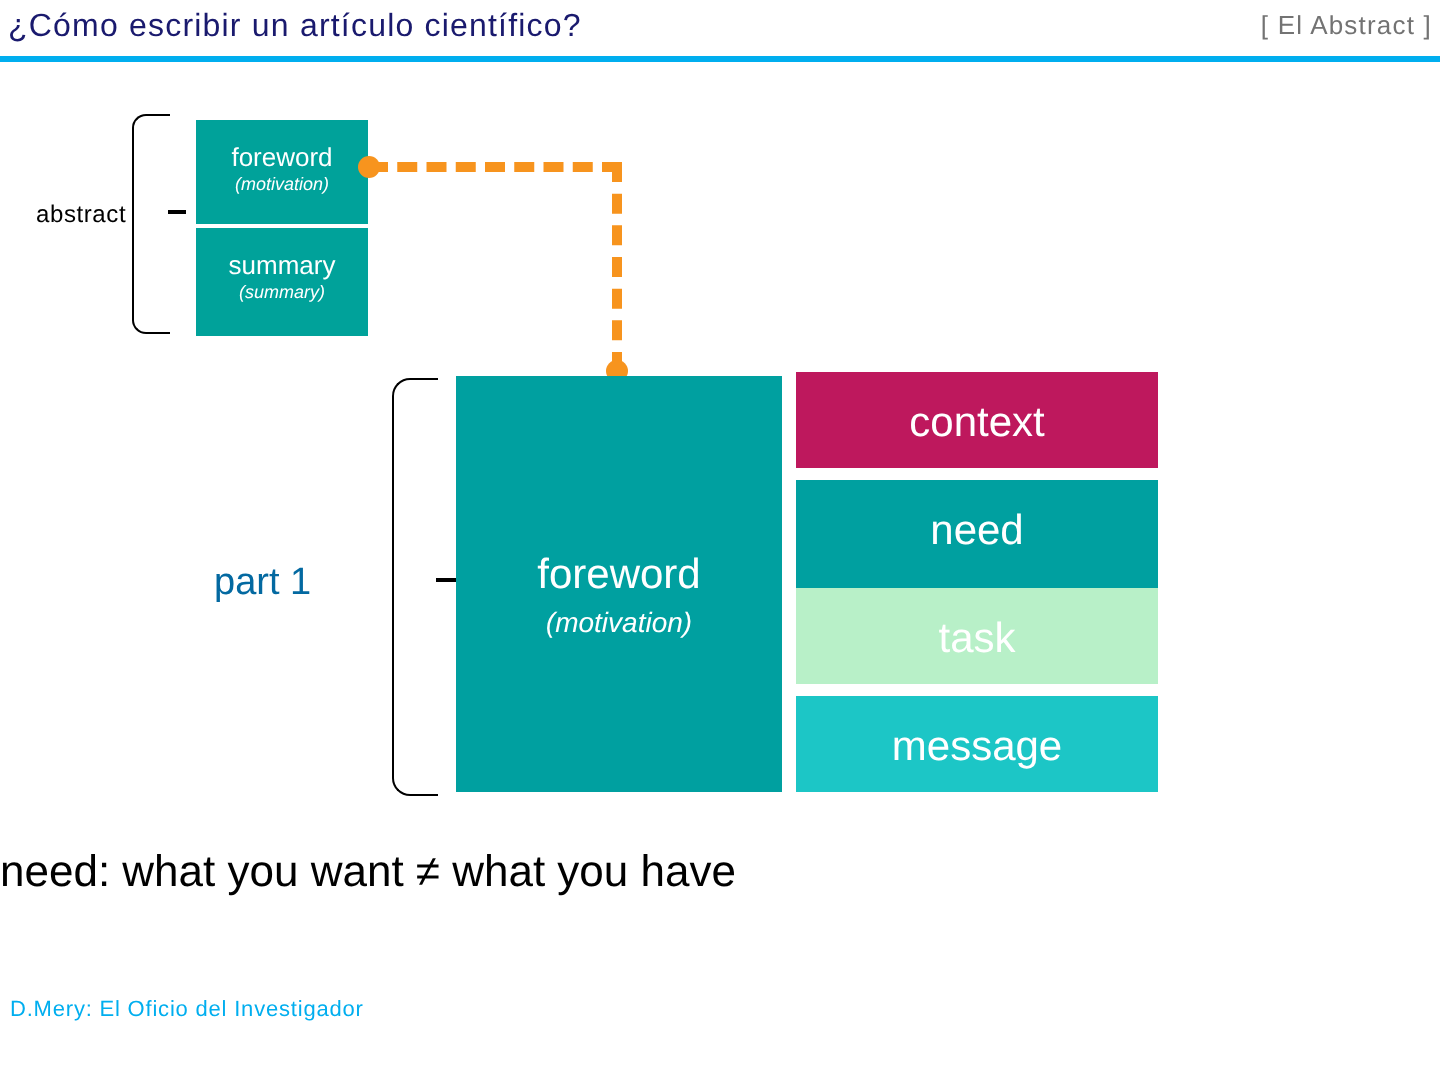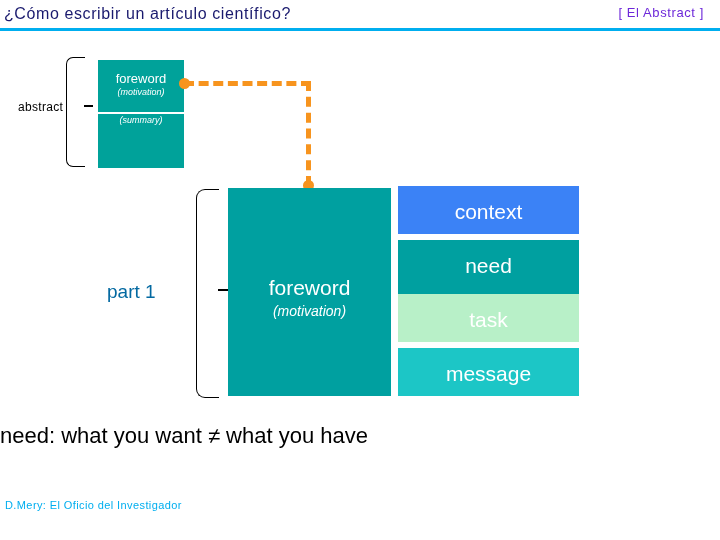--- a/index.html
+++ b/index.html
@@ -20,24 +20,24 @@
     position: absolute;
     left: 4px;
     top: 5px;
     font-size: 16px;
     color: #1a1a6e;
     letter-spacing: 0.6px;
     white-space: nowrap;
   }
   .header-right {
     position: absolute;
-    right: 16px;
+    right: 4px;
     top: 5px;
     font-size: 13px;
-    color: #6d28d9;
+    color: #737373;
     letter-spacing: 0.6px;
     white-space: nowrap;
   }
   .header-rule {
     position: absolute;
     left: 0;
     top: 28px;
     width: 720px;
     height: 3px;
     background: #00aeef;
@@ -181,21 +181,21 @@
   }
 
   .stack-box {
     position: absolute;
     left: 398px;
     width: 181px;
     text-align: center;
     color: #ffffff;
     font-size: 21px;
   }
-  .sb-context { top: 186px;  height: 48px; background: #3b82f6; }
+  .sb-context { top: 186px;  height: 48px; background: #be185d; }
   .sb-need    { top: 240px;  height: 64px; background: #00a0a0; }
   .sb-task    { top: 294px;  height: 48px; background: #b8f0c8; }
   .sb-object  { top: 348px;  height: 48px; background: #1cc6c6; }
   .stack-inner { padding-top: 14px; }
 
   
   .caption {
     position: absolute;
     left: 0;
     top: 423px;
@@ -224,20 +224,21 @@
 
 <div class="abstract-label">abstract</div>
 <div class="abstract-brace"></div>
 
 <div class="box-foreword-small">
   <div class="small-title">foreword</div>
   <div class="small-sub">(motivation)</div>
 </div>
 
 <div class="box-summary-small">
+  <div class="small-title">summary</div>
   <div class="small-sub">(summary)</div>
 </div>
 
 <div class="dot dot-start"></div>
 <div class="dash-h"></div>
 <div class="dash-v"></div>
 <div class="dot dot-end"></div>
 
 <div class="part1-label">part 1</div>
 <div class="part1-brace"></div>

